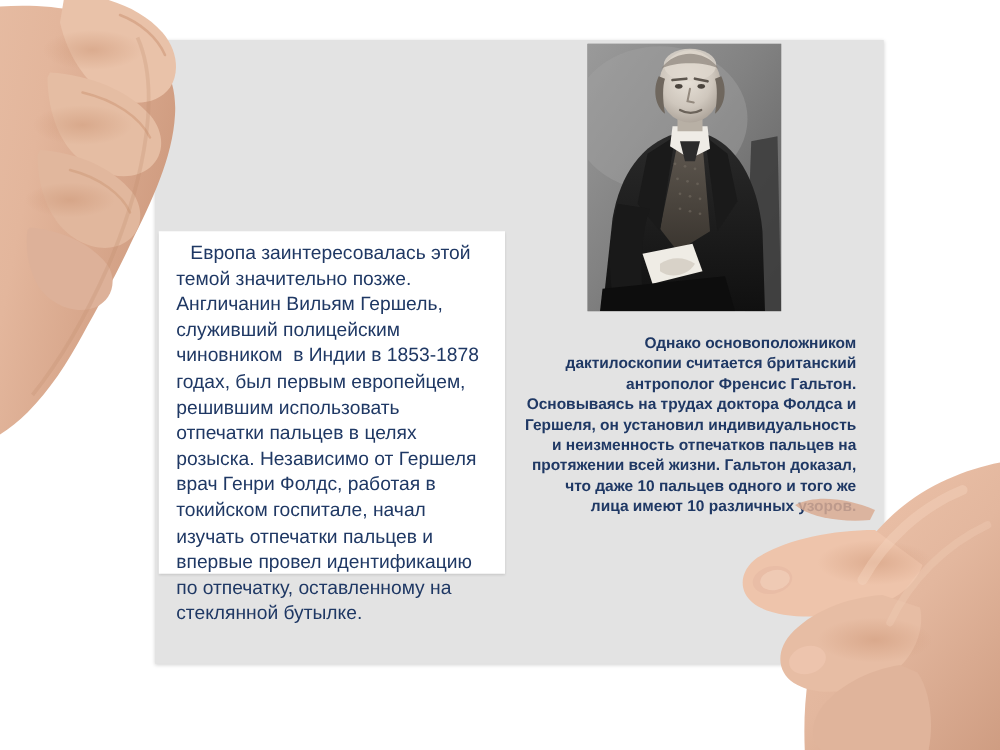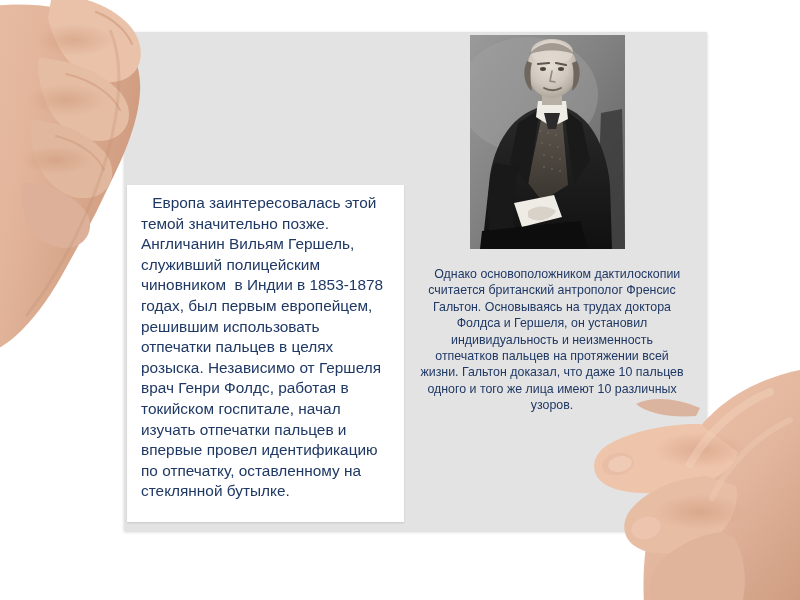--- a/index.html
+++ b/index.html
@@ -39,21 +39,21 @@
     background: #6e6e6e;
   }
   #portrait-svg { display: block; width: 155px; height: 214px; }
 
   
   #text-card {
     position: absolute;
     left: 127px;
     top: 185px;
     width: 277px;
-    height: 337px;
+    height: 274px;
     background: #ffffff;
     box-shadow: 0 1px 2px rgba(0,0,0,0.13);
   }
   #left-paragraph {
     position: absolute;
     left: 14px;
     top: 8px;
     width: 252px;
     color: #1f3864;
     font-size: 15.4px;
@@ -65,23 +65,24 @@
 
   
   #right-paragraph {
     position: absolute;
     left: 419px;
     top: 266px;
     width: 266px;
     color: #1f3864;
     font-size: 12.4px;
     line-height: 16.4px;
-    text-align: center;
+    text-align: right;
     text-indent: 7px;
     white-space: pre-wrap;
+    font-weight: bold;
   }
 
   
   .hand-layer { position: absolute; left: 0; top: 0; width: 800px; height: 600px; pointer-events: none; }
   .hand-layer svg { display: block; }
 </style>
 </head>
 <body>
 
 <div id="stage">

